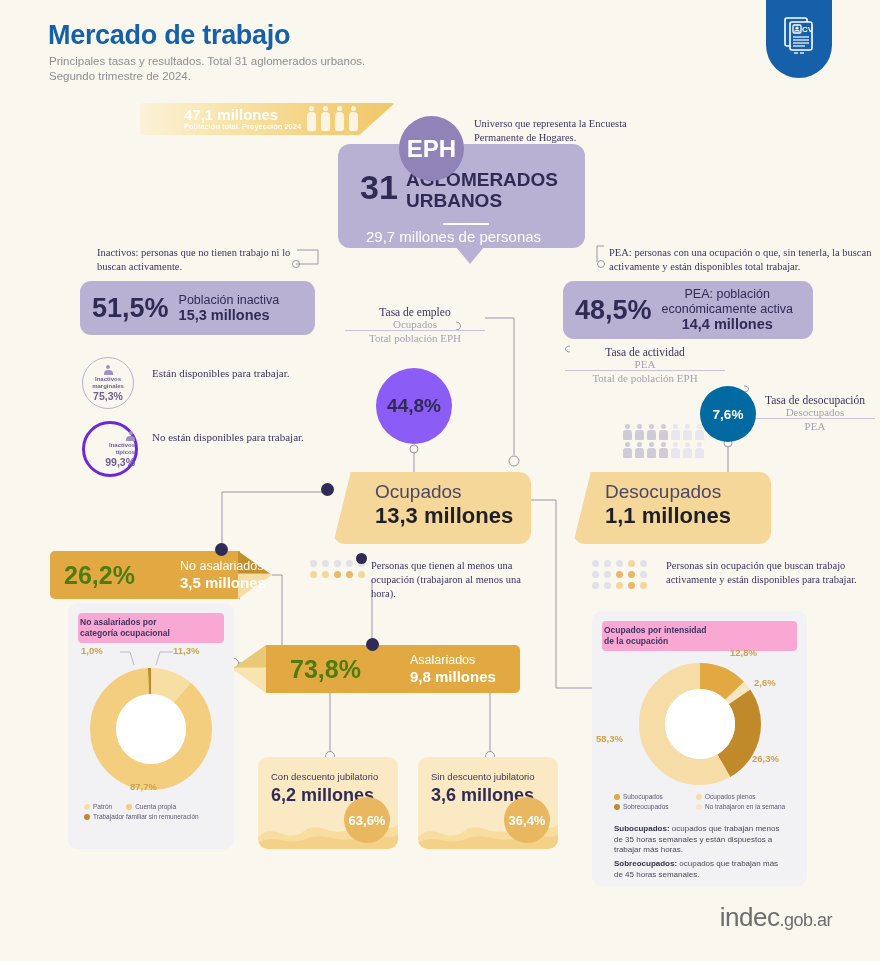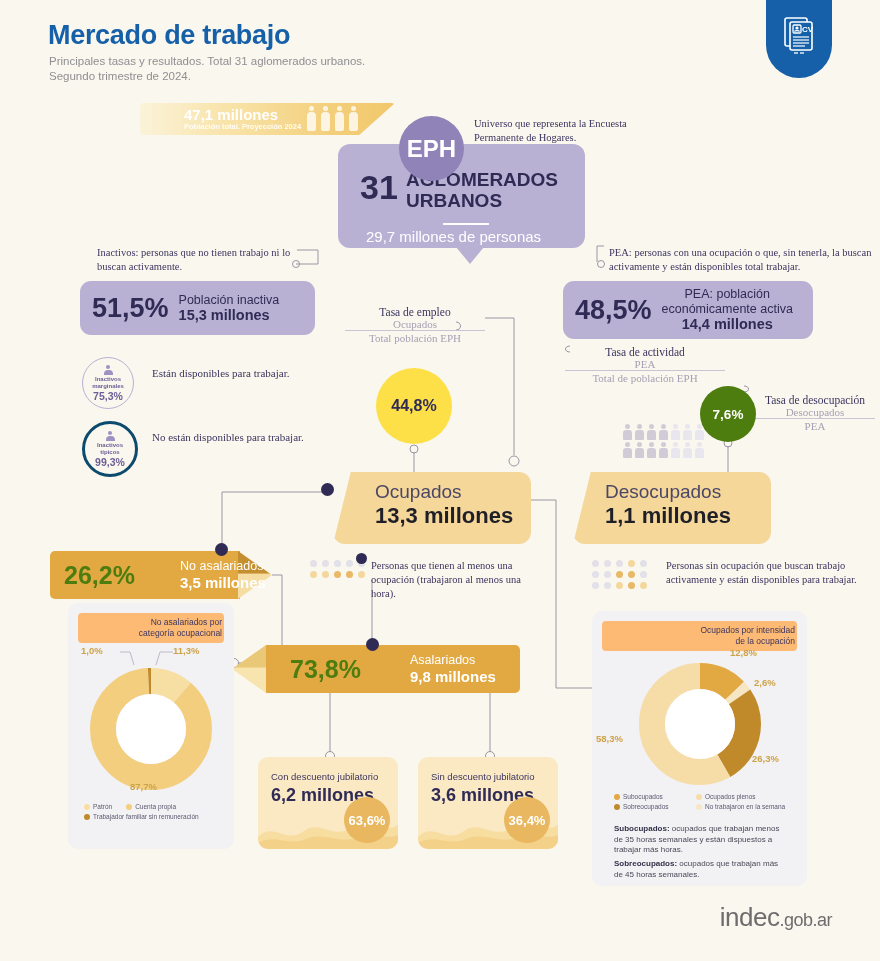--- a/index.html
+++ b/index.html
@@ -111,21 +111,21 @@
   #pill-inactiva { left: 80px; top: 281px; width: 235px; height: 54px; padding: 0 12px; }
   #pill-pea { left: 563px; top: 281px; width: 250px; height: 58px; padding: 0 12px; }
 
   
   .ring {
     position: absolute; border-radius: 50%;
     display: flex; flex-direction: column; align-items: center; justify-content: center;
     color: #6a5f96;
   }
   #ring-marg { left: 82px; top: 357px; width: 52px; height: 52px; border: 1.5px solid #b9b1d4; }
-  #ring-tip  { left: 82px; top: 421px; width: 56px; height: 56px; border: 3px solid #0c4a6e; }
+  #ring-tip  { left: 82px; top: 421px; width: 56px; height: 56px; border: 3px solid #6d28d9; align-items: flex-end; }
   .ring .rl { font-size: 6px; font-weight: bold; line-height: 7px; text-align: center; }
   .ring .rp { font-size: 10.5px; font-weight: bold; }
   .ring .person { width: 9px; height: 10px; position: relative; margin-bottom: 1px; }
   .ring .person::before { content:""; position:absolute; left:2.5px; top:0; width:4px; height:4px; border-radius:50%; background:#9d93c2; }
   .ring .person::after { content:""; position:absolute; left:0; top:5px; width:9px; height:5px; border-radius:4px 4px 0 0; background:#9d93c2; }
   .ring-text { position: absolute; font-size: 11px; line-height: 15px; }
   #rt-marg { left: 152px; top: 366px; }
   #rt-tip  { left: 152px; top: 430px; }
 
   
@@ -136,22 +136,22 @@
   #f-empleo { left: 345px; top: 306px; width: 140px; }
   #f-activ  { left: 565px; top: 346px; width: 160px; }
   #f-desoc  { left: 755px; top: 394px; width: 120px; }
 
   
   .rate-circle {
     position: absolute; border-radius: 50%;
     display: flex; align-items: center; justify-content: center;
     font-weight: bold;
   }
-  #rc-empleo { left: 376px; top: 368px; width: 76px; height: 76px; background: #fde047; color: #2f2b55; font-size: 16px; }
-  #rc-desoc  { left: 700px; top: 386px; width: 56px; height: 56px; background: #4d7c0f; color: #ffffff; font-size: 13.5px; }
+  #rc-empleo { left: 376px; top: 368px; width: 76px; height: 76px; background: #8b5cf6; color: #2f2b55; font-size: 19px; }
+  #rc-desoc  { left: 700px; top: 386px; width: 56px; height: 56px; background: #0369a1; color: #ffffff; font-size: 13.5px; }
 
   
   .people-grid { position: absolute; left: 622px; top: 424px; width: 88px; display: flex; flex-wrap: wrap; gap: 2px 2px; }
   .pg { width: 10px; height: 16px; position: relative; }
   .pg::before { content:""; position:absolute; left:2.5px; top:0; width:5px; height:5px; border-radius:50%; background:#cfccd8; }
   .pg::after { content:""; position:absolute; left:0.5px; top:6px; width:9px; height:10px; border-radius:3px 3px 1px 1px; background:#cfccd8; }
   .pg.faint::before, .pg.faint::after { background:#e8e6ee; }
 
   
   .big-tag {
@@ -198,22 +198,22 @@
 
   
   .ndot { position: absolute; width: 13px; height: 13px; border-radius: 50%; background: #2f2b55; z-index: 6; }
 
   
   .panel { position: absolute; background: #f2f1f4; border-radius: 10px; }
   #panel-left { left: 68px; top: 603px; width: 166px; height: 246px; }
   #panel-right { left: 592px; top: 611px; width: 215px; height: 275px; }
   .panel-head {
     position: absolute; left: 10px; top: 10px; right: 10px;
-    background: #fdba74; border-radius: 4px;
-    text-align: right; font-size: 8.5px; font-weight: normal; color: #3b3560;
+    background: #f9a8d4; border-radius: 4px;
+    text-align: left; font-size: 8.5px; font-weight: bold; color: #3b3560;
     padding: 4px 2px; line-height: 11px;
   }
   .donut { position: absolute; }
   .donut-label { position: absolute; font-size: 9.5px; font-weight: bold; }
 
   .legend { position: absolute; font-size: 6.5px; color: #5c5870; }
   .legend-row { display: flex; align-items: center; gap: 3px; margin-bottom: 3px; }
   .sw { width: 6px; height: 6px; border-radius: 50%; flex: 0 0 auto; }
 
   .panel-note { position: absolute; font-size: 8px; color: #4a4a58; line-height: 10.5px; }

